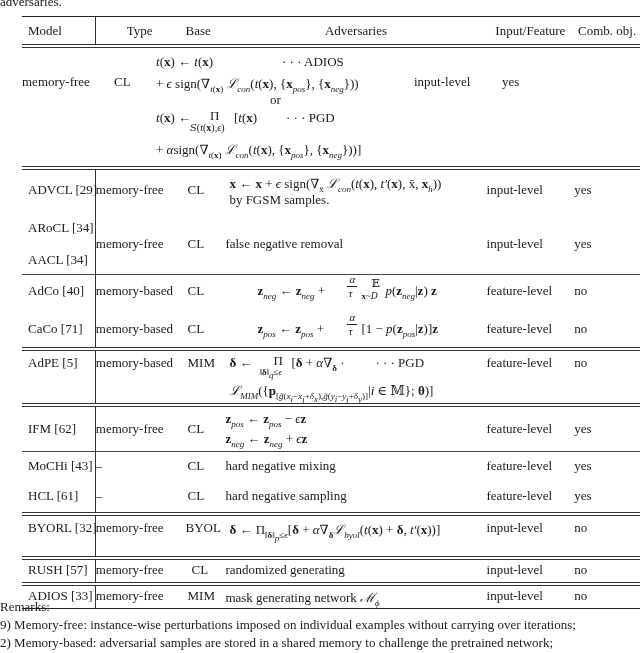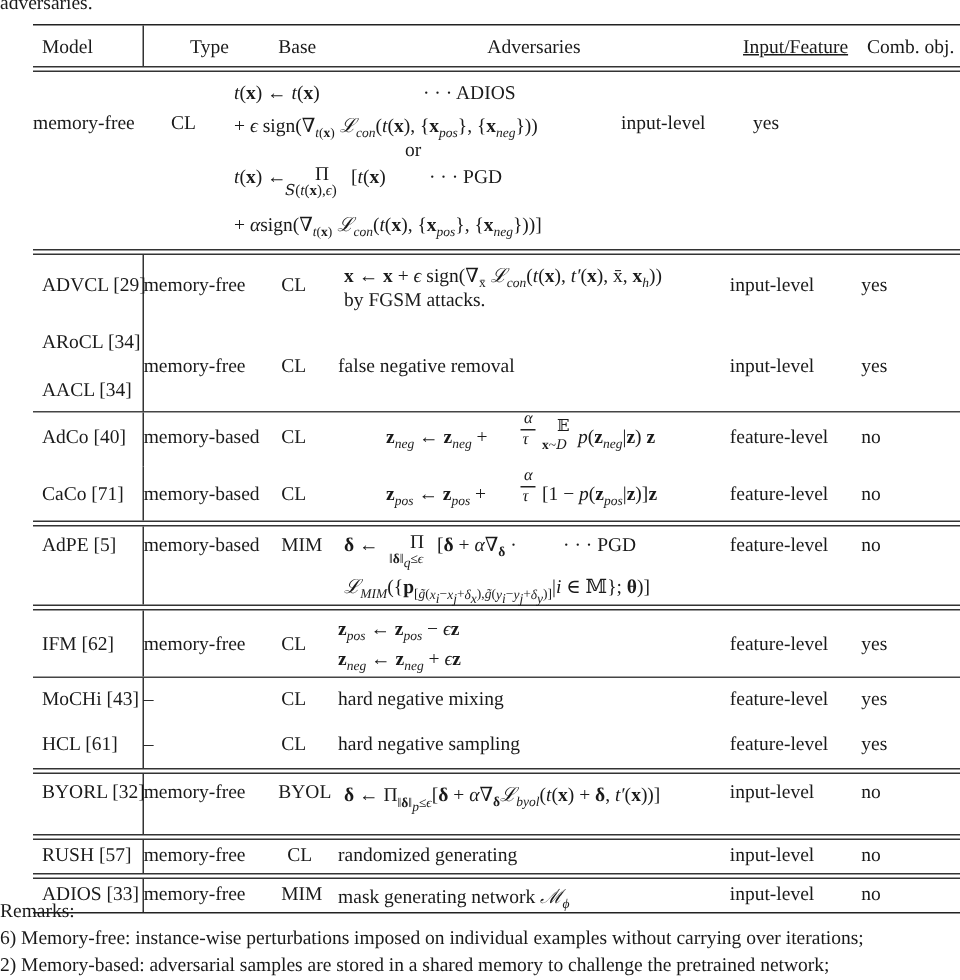--- a/index.html
+++ b/index.html
@@ -11,21 +11,21 @@
   .caption-tail { position: absolute; left: 0; top: -6px; font-size: 13px; }
   .tbl { position: absolute; left: 22px; top: 16px; width: 618px; }
   .rule-thick { border-top: 1.6px solid #222; }
   .rule-double { border-top: 1px solid #333; height: 2px; border-bottom: 1px solid #333; }
   .rule-thin { border-top: 1px solid #444; }
   .row { position: relative; display: flex; }
   .c-model { width: 74px; padding-left: 6px; box-sizing: border-box; border-right: 1px solid #333; position: relative; }
   .c-type { width: 88px; text-align: center; position: relative; }
   .c-base { width: 40px; text-align: left; padding-left: 2px; position: relative; }
   .c-adv { width: 262px; position: relative; }
-  .c-inf { width: 88px; text-align: center; position: relative; text-decoration: underline; }
+  .c-inf { width: 88px; text-align: center; position: relative; }
   .c-comb { width: 66px; text-align: center; position: relative; }
   .abs { position: absolute; white-space: nowrap; }
   .hdr { height: 27px; line-height: 27px; }
   .hdr .c-model { border-right: 1px solid #333; }
   .m { font-style: italic; }
   .b { font-weight: bold; font-style: normal; }
   .cal { font-family: "DejaVu Serif", serif; font-style: italic; }
   sub, sup { font-size: 9px; line-height: 0; }
   .center { text-align: left; width: 100%; left: 0; }
   .remarks { position: absolute; left: 0; top: 598px; font-size: 13px; line-height: 18px; }
@@ -81,21 +81,21 @@
         <span class="abs" style="top:12px">ADVCL [29]</span>
       </div>
     <div class="c-type">
         <span class="abs center" style="top:12px">memory-free</span>
       </div>
     <div class="c-base">
         <span class="abs" style="top:12px;left:4px">CL</span>
       </div>
     <div class="c-adv">
       <span class="abs" style="top:4px;left:4px"><span class="b">x</span> ← <span class="b">x</span> + <span class="m">ϵ</span> sign(∇<sub>x̄</sub> <span class="cal">ℒ</span><sub class="m">con</sub>(<span class="m">t</span>(<span class="b">x</span>), <span class="m">t′</span>(<span class="b">x</span>), x̄, <span class="b">x</span><sub class="m">h</sub>))</span>
-      <span class="abs" style="top:22px;left:4px">by FGSM attacks.</span>
+      <span class="abs" style="top:22px;left:4px">by FGSM samples.</span>
     </div>
     <div class="c-inf">
         <span class="abs center" style="top:12px">input-level</span>
       </div>
     <div class="c-comb">
         <span class="abs center" style="top:12px">yes</span>
       </div>
   </div>
 
   <div class="row" style="height:60px">
@@ -327,16 +327,16 @@
       </div>
     <div class="c-comb">
         <span class="abs center" style="top:2px">no</span>
       </div>
   </div>
   <div class="rule-thick"></div>
 </div>
 
 <div class="remarks">
   <div>Remarks:</div>
-  <div>6) Memory-free: instance-wise perturbations imposed on individual examples without carrying over iterations;</div>
+  <div>9) Memory-free: instance-wise perturbations imposed on individual examples without carrying over iterations;</div>
   <div>2) Memory-based: adversarial samples are stored in a shared memory to challenge the pretrained network;</div>
   <div>3) Input-level: adversaries imposed on raw inputs of instances;</div>
 </div>
 
 </body></html>

